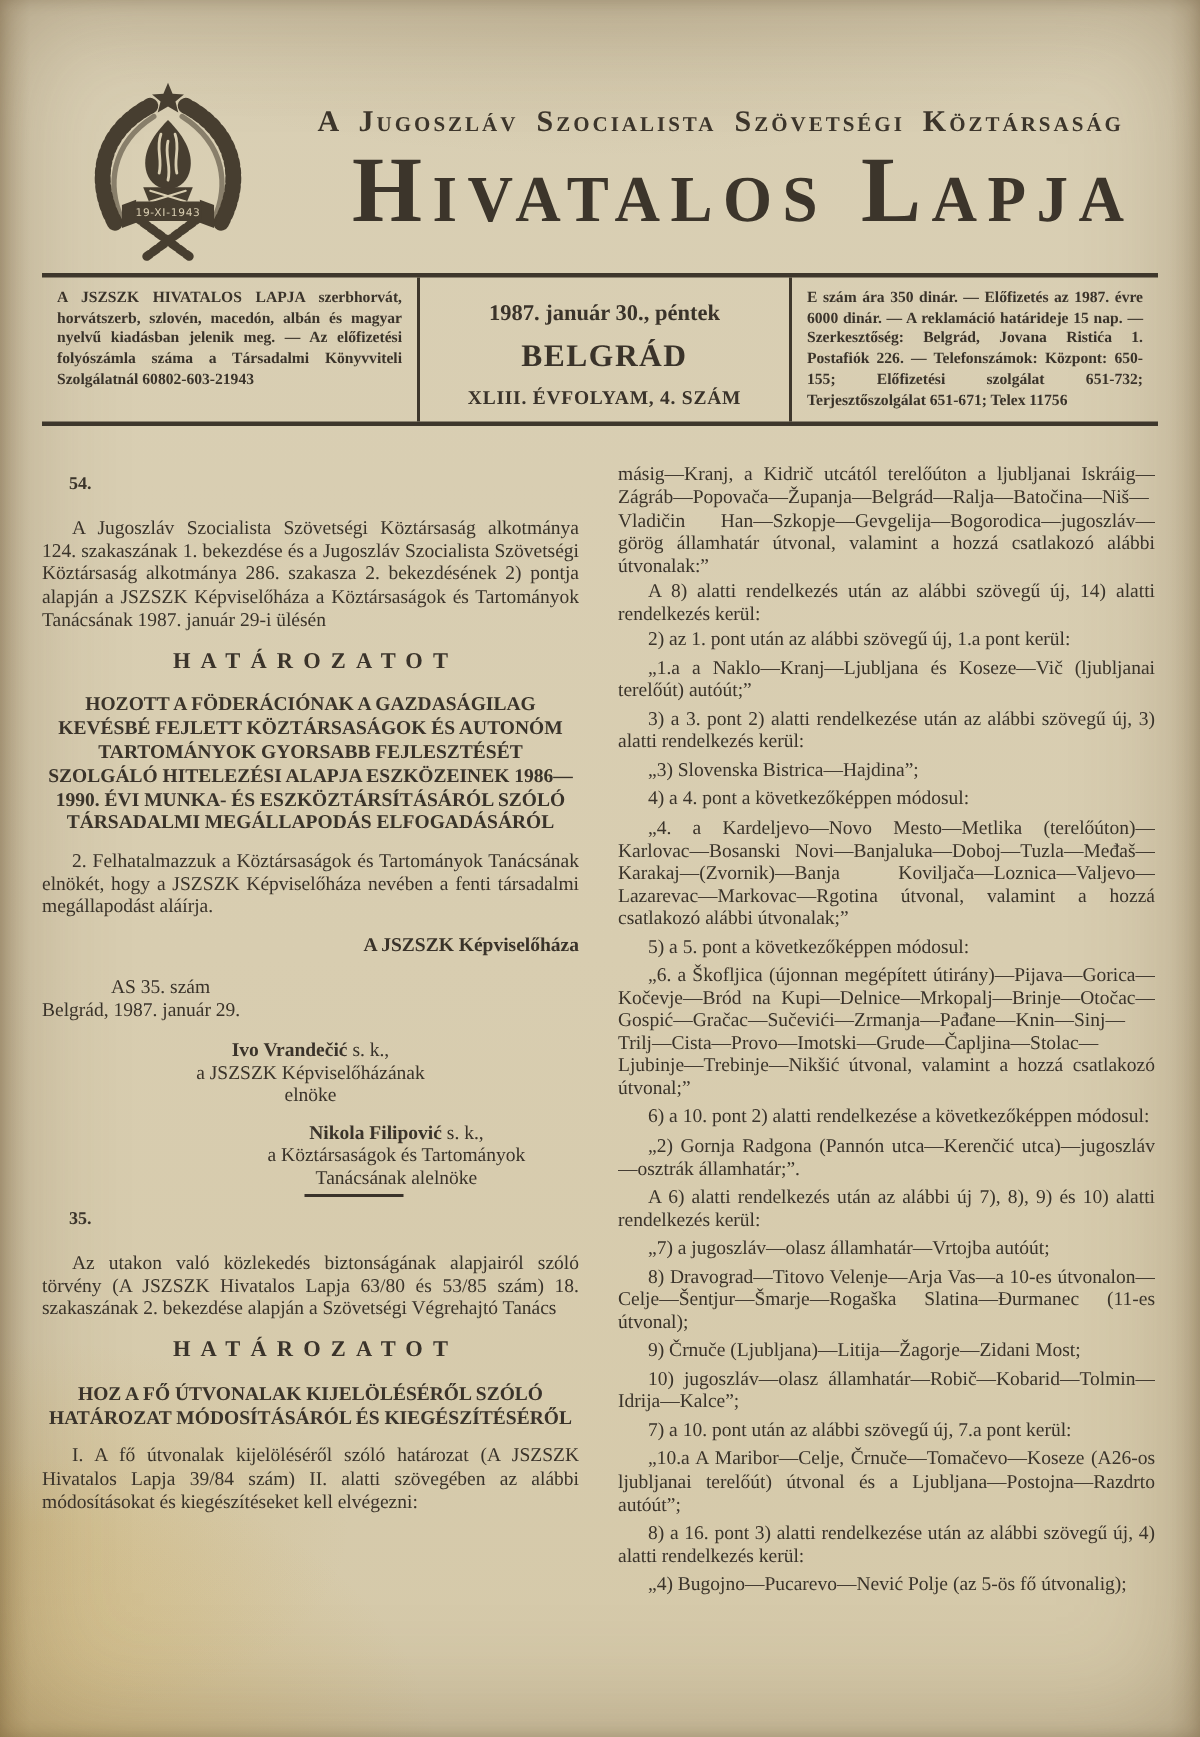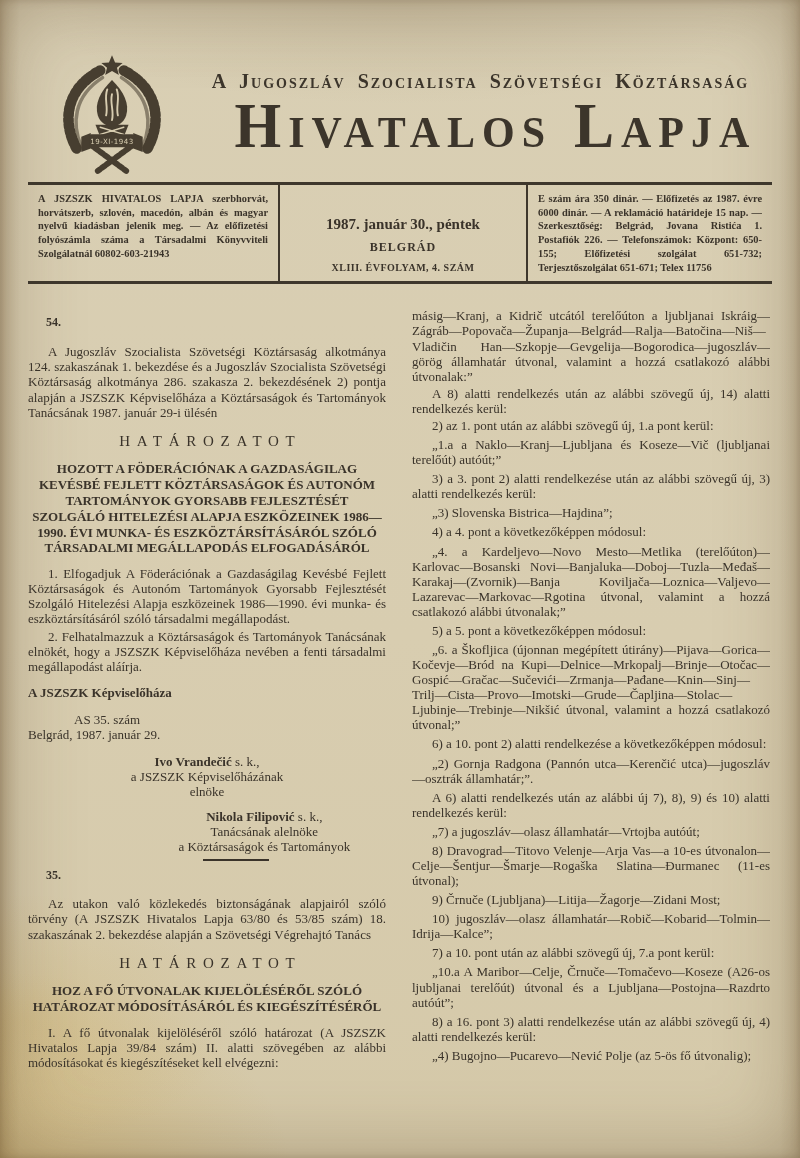--- a/index.html
+++ b/index.html
@@ -32,35 +32,35 @@
   
   .masthead-row{
     margin:0 28px;display:flex;align-items:stretch;
     border-top:3px solid #3e372c;border-bottom:3px solid #3e372c;
   }
   .mh-cell{padding:7px 10px;box-sizing:border-box;}
   .mh-left{width:250px;font-size:10.4px;font-weight:bold;text-align:justify;line-height:1.32;}
   .mh-mid{width:250px;border-left:2px solid #3e372c;border-right:2px solid #3e372c;
     display:flex;flex-direction:column;justify-content:flex-end;text-align:center;padding:8px 6px;}
   .mh-mid .line1{font-size:15px;font-weight:bold;}
-  .mh-mid .line2{font-size:12px;font-weight:bold;letter-spacing:1px;margin-top:7px;}
-  .mh-mid .line3{font-size:10px;font-weight:bold;letter-spacing:.5px;margin-top:7px;font-family:Liberation Serif, serif;}
+  .mh-mid .line2{font-size:21px;font-weight:bold;letter-spacing:1px;margin-top:7px;}
+  .mh-mid .line3{font-size:13px;font-weight:bold;letter-spacing:.5px;margin-top:7px;font-family:Liberation Serif, serif;}
   .mh-right{flex:1;font-size:10.4px;font-weight:bold;text-align:justify;line-height:1.32;}
   
   .bodytext{display:flex;margin:24px 28px 0 28px;gap:26px;}
   .column{width:358px;height:762px;overflow:hidden;font-size:13px;line-height:1.16;}
   .blk{text-align:justify;}
   .para{text-indent:20px;margin-top:2px;}
   .para-noindent{margin-top:0;}
   .para-q{text-indent:20px;margin:4px 0;}
   .section-number{font-weight:bold;font-size:12px;text-indent:18px;margin:8px 0 14px;}
-  .h-spaced{text-align:center;font-weight:normal;font-size:15px;letter-spacing:.45em;
+  .h-spaced{text-align:center;font-weight:bold;font-size:15px;letter-spacing:.45em;
     text-indent:.45em;margin:13px 0 11px;}
   .h-bold{text-align:center;font-weight:bold;margin:4px 2px 10px;line-height:1.22;}
-  .center-bold{text-align:left;font-weight:bold;margin:11px 0 12px;}
+  .center-bold{text-align:right;font-weight:bold;margin:11px 0 12px;}
   .byline{text-indent:46px;margin-top:4px;}
   .plain{text-indent:0;}
   .sig-center{text-align:center;margin-top:12px;}
   .sig-center-sub{text-align:center;}
   .sig-right{text-align:center;padding-left:32%;margin-top:10px;}
   .sig-right-sub{text-align:center;padding-left:32%;}
   .rule-short{width:66px;border-top:2px solid #3a332a;height:0;margin:4px 0 8px 175px;}
 </style>
 </head>
 <body>
@@ -110,31 +110,30 @@
     </div>
     <div class="mh-cell mh-right">E szám ára 350 dinár. — Előfizetés az 1987. évre 6000 dinár. — A reklamáció határideje 15 nap. — Szerkesztőség: Belgrád, Jovana Ristića 1. Postafiók 226. — Telefonszámok: Központ: 650-155; Előfizetési szolgálat 651-732; Terjesztőszolgálat 651-671; Telex 11756</div>
   </div>
 
   <div class="bodytext">
     <div class="column">
         <div class="blk section-number">54.</div>
         <div class="blk para">A Jugoszláv Szocialista Szövetségi Köztársaság alkotmánya 124. szakaszának 1. bekezdése és a Jugoszláv Szocialista Szövetségi Köztársaság alkotmánya 286. szakasza 2. bekezdésének 2) pontja alapján a JSZSZK Képviselőháza a Köztársaságok és Tartományok Tanácsának 1987. január 29-i ülésén</div>
         <div class="blk h-spaced">HATÁROZATOT</div>
         <div class="blk h-bold">HOZOTT A FÖDERÁCIÓNAK A GAZDASÁGILAG KEVÉSBÉ FEJLETT KÖZTÁRSASÁGOK ÉS AUTONÓM TARTOMÁNYOK GYORSABB FEJLESZTÉSÉT SZOLGÁLÓ HITELEZÉSI ALAPJA ESZKÖZEINEK 1986—1990. ÉVI MUNKA- ÉS ESZKÖZTÁRSÍTÁSÁRÓL SZÓLÓ TÁRSADALMI MEGÁLLAPODÁS ELFOGADÁSÁRÓL</div>
-        <div class="blk para">1. Elfogadjuk A Föderációnak a Gazdaságilag Kevésbé Fejlett Köztársaságok és Autonóm Tartományok Gyorsabb Fejlesztését Szolgáló Hitelezési Alapja eszközeinek 1986—1990. évi munka- és eszköztársításáról szóló társadalmi megállapodást.</div>
         <div class="blk para">2. Felhatalmazzuk a Köztársaságok és Tartományok Tanácsának elnökét, hogy a JSZSZK Képviselőháza nevében a fenti társadalmi megállapodást aláírja.</div>
         <div class="blk center-bold">A JSZSZK Képviselőháza</div>
         <div class="blk byline">AS 35. szám</div>
         <div class="blk plain">Belgrád, 1987. január 29.</div>
         <div class="blk sig-center"><b>Ivo Vrandečić</b> s. k.,</div>
         <div class="blk sig-center-sub">a JSZSZK Képviselőházának</div>
         <div class="blk sig-center-sub">elnöke</div>
         <div class="blk sig-right"><b>Nikola Filipović</b> s. k.,</div>
+        <div class="blk sig-right-sub">a Köztársaságok és Tartományok</div>
         <div class="blk sig-right-sub">Tanácsának alelnöke</div>
-        <div class="blk sig-right-sub">a Köztársaságok és Tartományok</div>
         <div class="blk rule-short"></div>
         <div class="blk section-number">35.</div>
         <div class="blk para">Az utakon való közlekedés biztonságának alapjairól szóló törvény (A JSZSZK Hivatalos Lapja 63/80 és 53/85 szám) 18. szakaszának 2. bekezdése alapján a Szövetségi Végrehajtó Tanács</div>
         <div class="blk h-spaced">HATÁROZATOT</div>
         <div class="blk h-bold">HOZ A FŐ ÚTVONALAK KIJELÖLÉSÉRŐL SZÓLÓ HATÁROZAT MÓDOSÍTÁSÁRÓL ÉS KIEGÉSZÍTÉSÉRŐL</div>
         <div class="blk para">I. A fő útvonalak kijelöléséről szóló határozat (A JSZSZK Hivatalos Lapja 39/84 szám) II. alatti szövegében az alábbi módosításokat és kiegészítéseket kell elvégezni:</div>
       </div>
     <div class="column">
         <div class="blk para-noindent">másig—Kranj, a Kidrič utcától terelőúton a ljubljanai Iskráig—Zágráb—Popovača—Županja—Belgrád—Ralja—Batočina—Niš—Vladičin Han—Szkopje—Gevgelija—Bogorodica—jugoszláv—görög államhatár útvonal, valamint a hozzá csatlakozó alábbi útvonalak:”</div>
         <div class="blk para">A 8) alatti rendelkezés után az alábbi szövegű új, 14) alatti rendelkezés kerül:</div>

